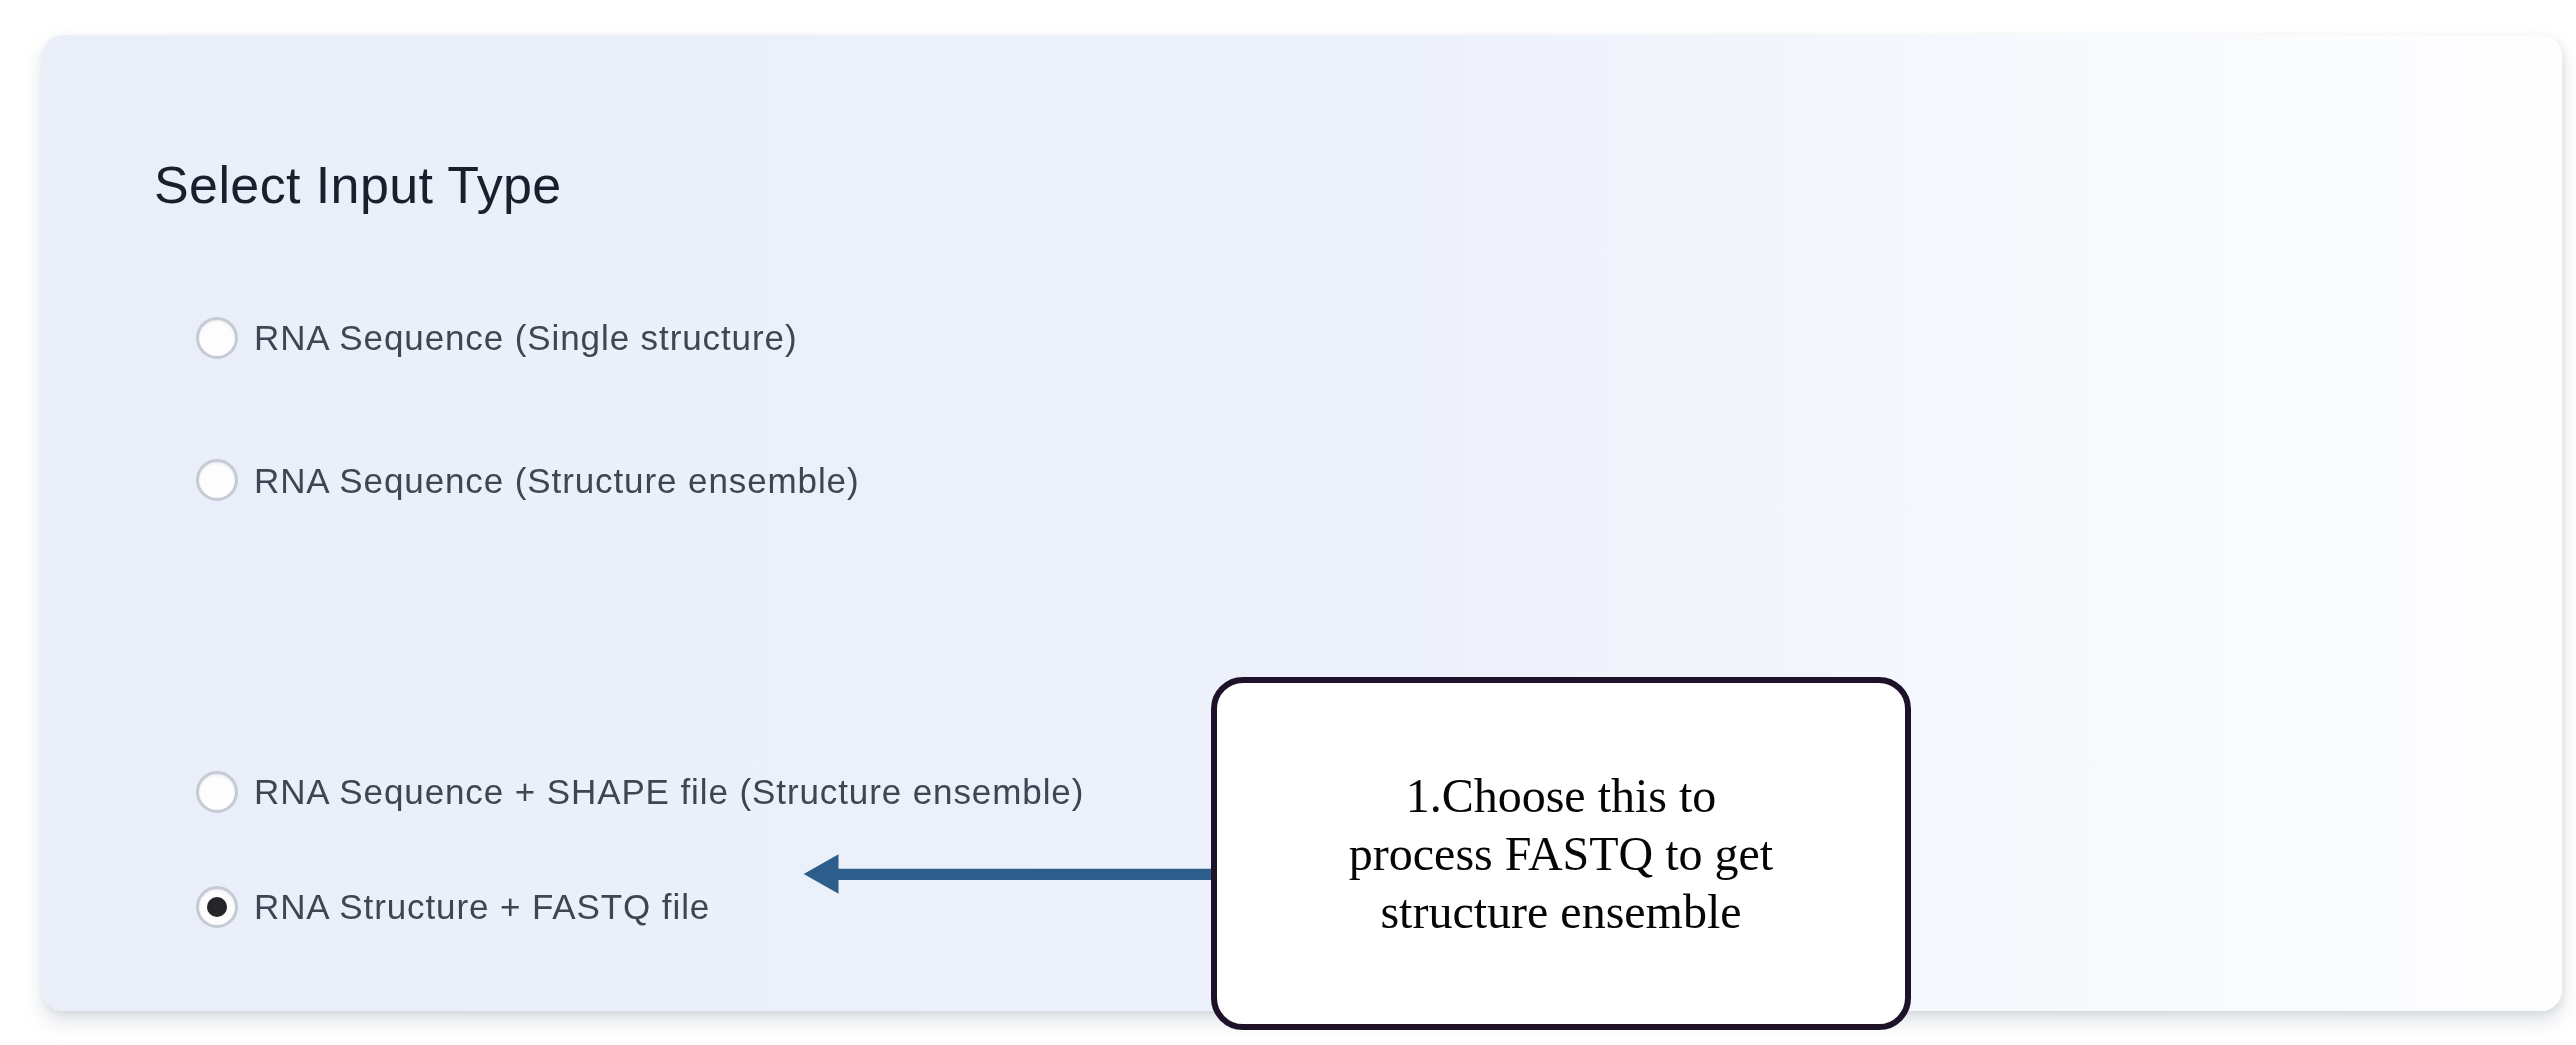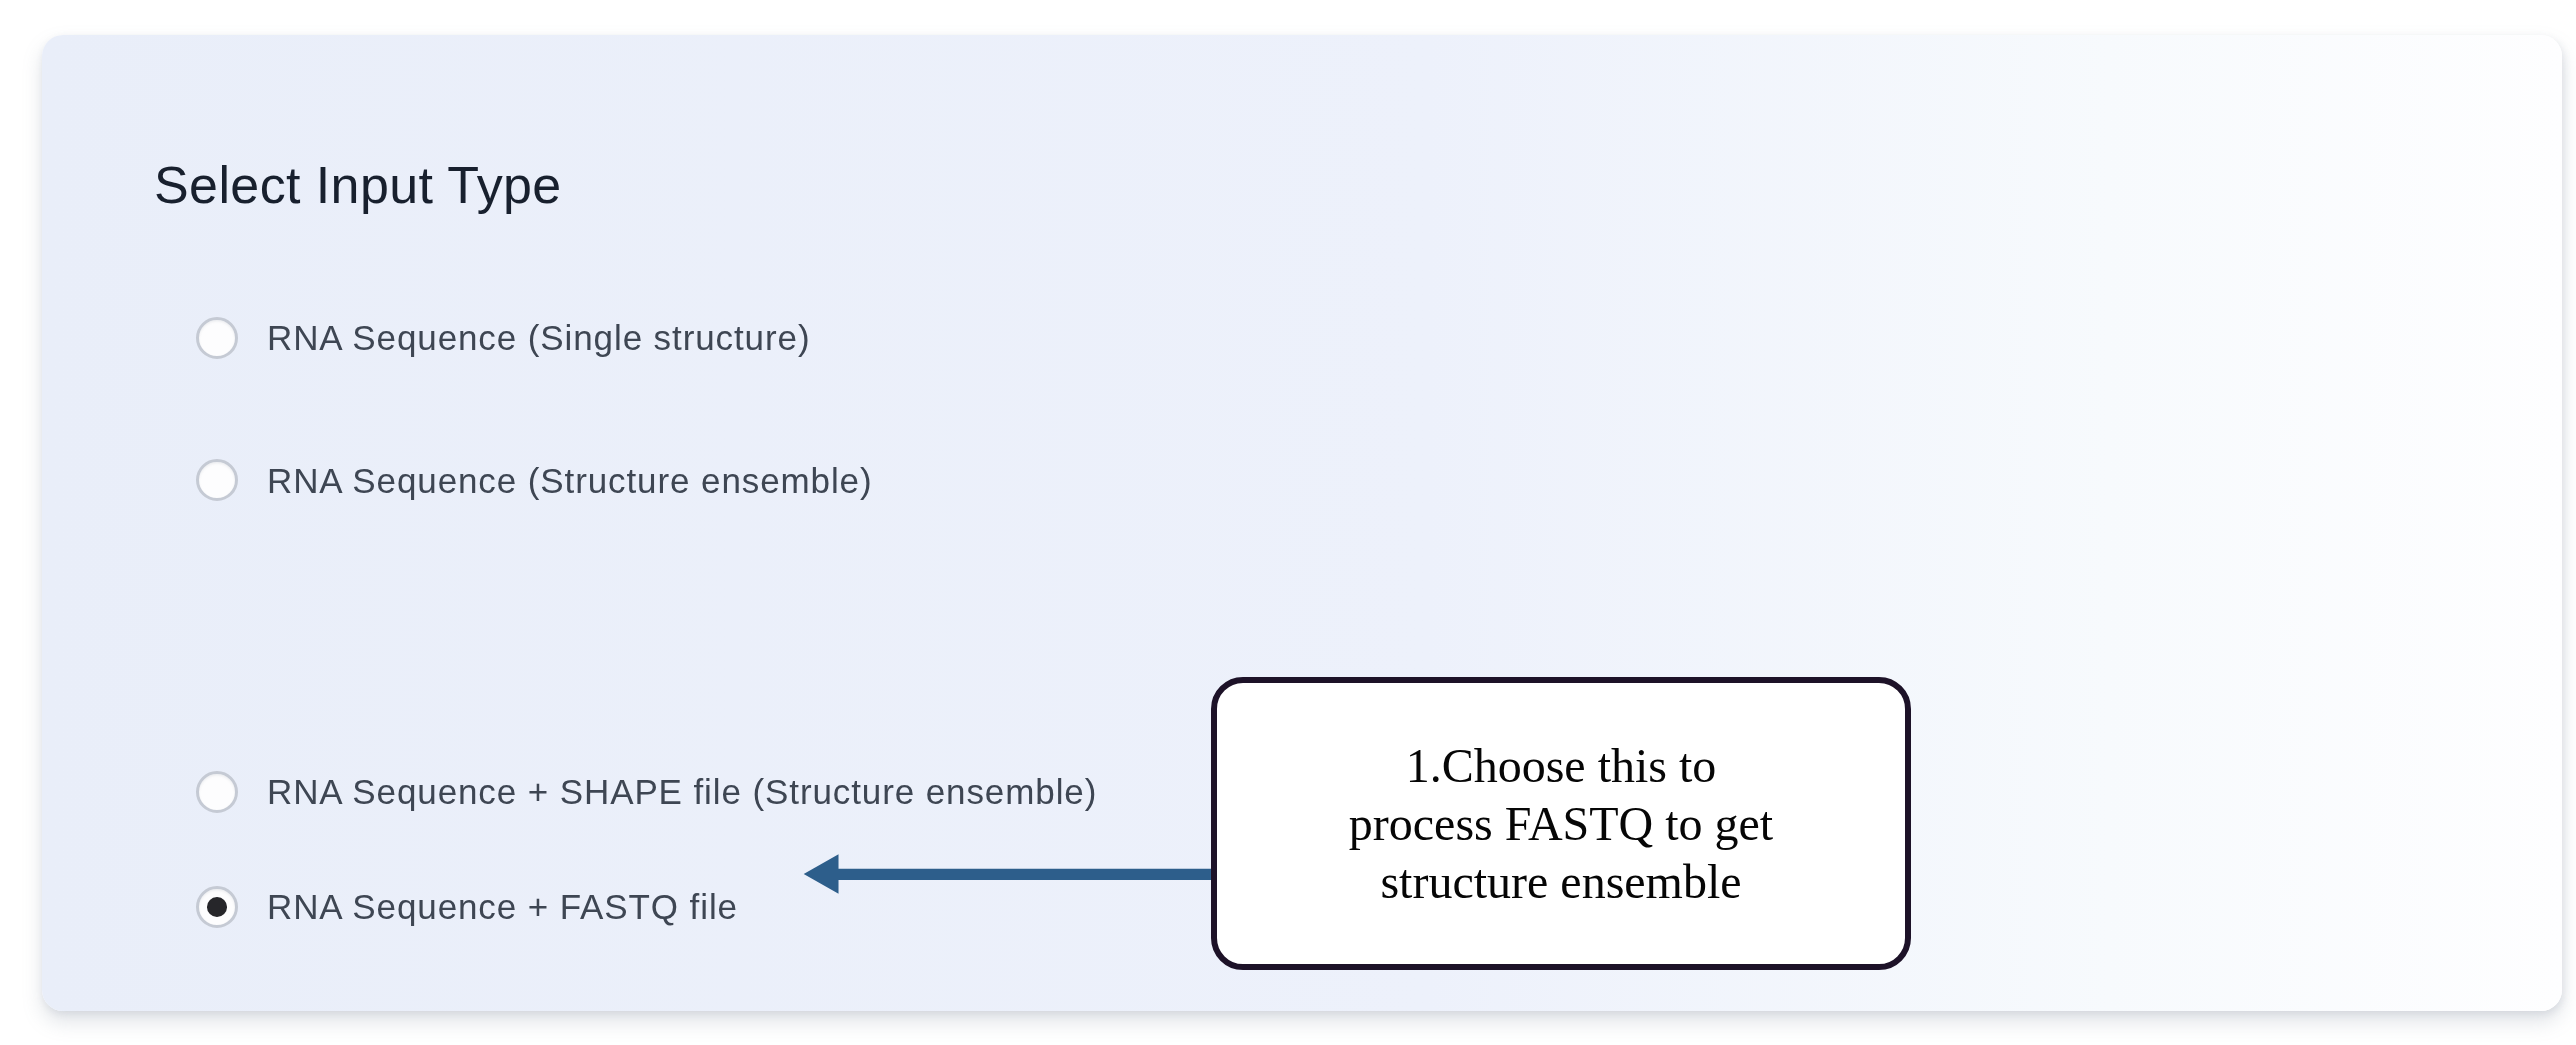--- a/index.html
+++ b/index.html
@@ -15,21 +15,21 @@
   }
 
   .heading {
     position:absolute; left:112px; top:120px;
     font-size:52px; font-weight:500; letter-spacing:0.4px;
     color:var(--heading-text,#18202e);
   }
 
   .option-row {
     position:absolute; left:154px; height:42px;
-    display:flex; align-items:center; gap:29px; cursor:pointer;
+    display:flex; align-items:center; gap:16px; cursor:pointer;
   }
   .row-0 { top:282px; } .row-1 { top:424px;align-items:flex-end; } .row-2 { top:566px; }
   .row-3 { top:736px; } .row-4 { top:851px; }
 
   .radio {
     width:42px; height:42px; flex:0 0 42px; border-radius:50%;
     border:3px solid var(--radio-ring,#c5cad4); background:#fdfdfe;
     display:flex; align-items:center; justify-content:center;
     box-shadow:inset 0 1.5px 2.3px rgba(90,100,120,0.10);
   }
@@ -42,21 +42,21 @@
   .option-label {
     font-size:35px; letter-spacing:0.9px;
     color:var(--label-text,#3e4653); white-space:nowrap;
   }
 
   .annotation-arrow {
     position:absolute; left:793px; top:846px; width:424px; height:56px;
   }
 
   .callout {
-    position:absolute; left:1211px; top:677px; width:700px; height:293px;
+    position:absolute; left:1211px; top:677px; width:700px; height:353px;
     background:#ffffff;
     border:6.8px solid var(--callout-border,#1d1228);
     border-radius:32px;
     display:flex; flex-direction:column; align-items:center; justify-content:center;
     text-align:center;
   }
   .callout-line {
     font-family:"Liberation Serif", serif;
     font-size:48px; line-height:58px; color:#060606; white-space:nowrap;
   }
@@ -81,21 +81,21 @@
 
   <div class="option-row row-3">
     <span class="radio"></span>
     <span class="option-label">RNA Sequence + SHAPE file (Structure ensemble)</span>
   </div>
 
   <div class="option-row row-4 selected">
     <span class="radio">
         <span class="dot"></span>
       </span>
-    <span class="option-label">RNA Sequence + FASTQ file</span>
+    <span class="option-label">RNA Structure + FASTQ file</span>
   </div>
 
 </div>
 
 <svg class="annotation-arrow" viewBox="0 0 560 74" xmlns="http://www.w3.org/2000/svg">
   <polygon points="14,37 60,11 60,30 560,30 560,45 60,45 60,63" fill="#2d5e8b"></polygon>
 </svg>
 
 <div class="callout">
   <div class="callout-line">1.Choose this to</div>

